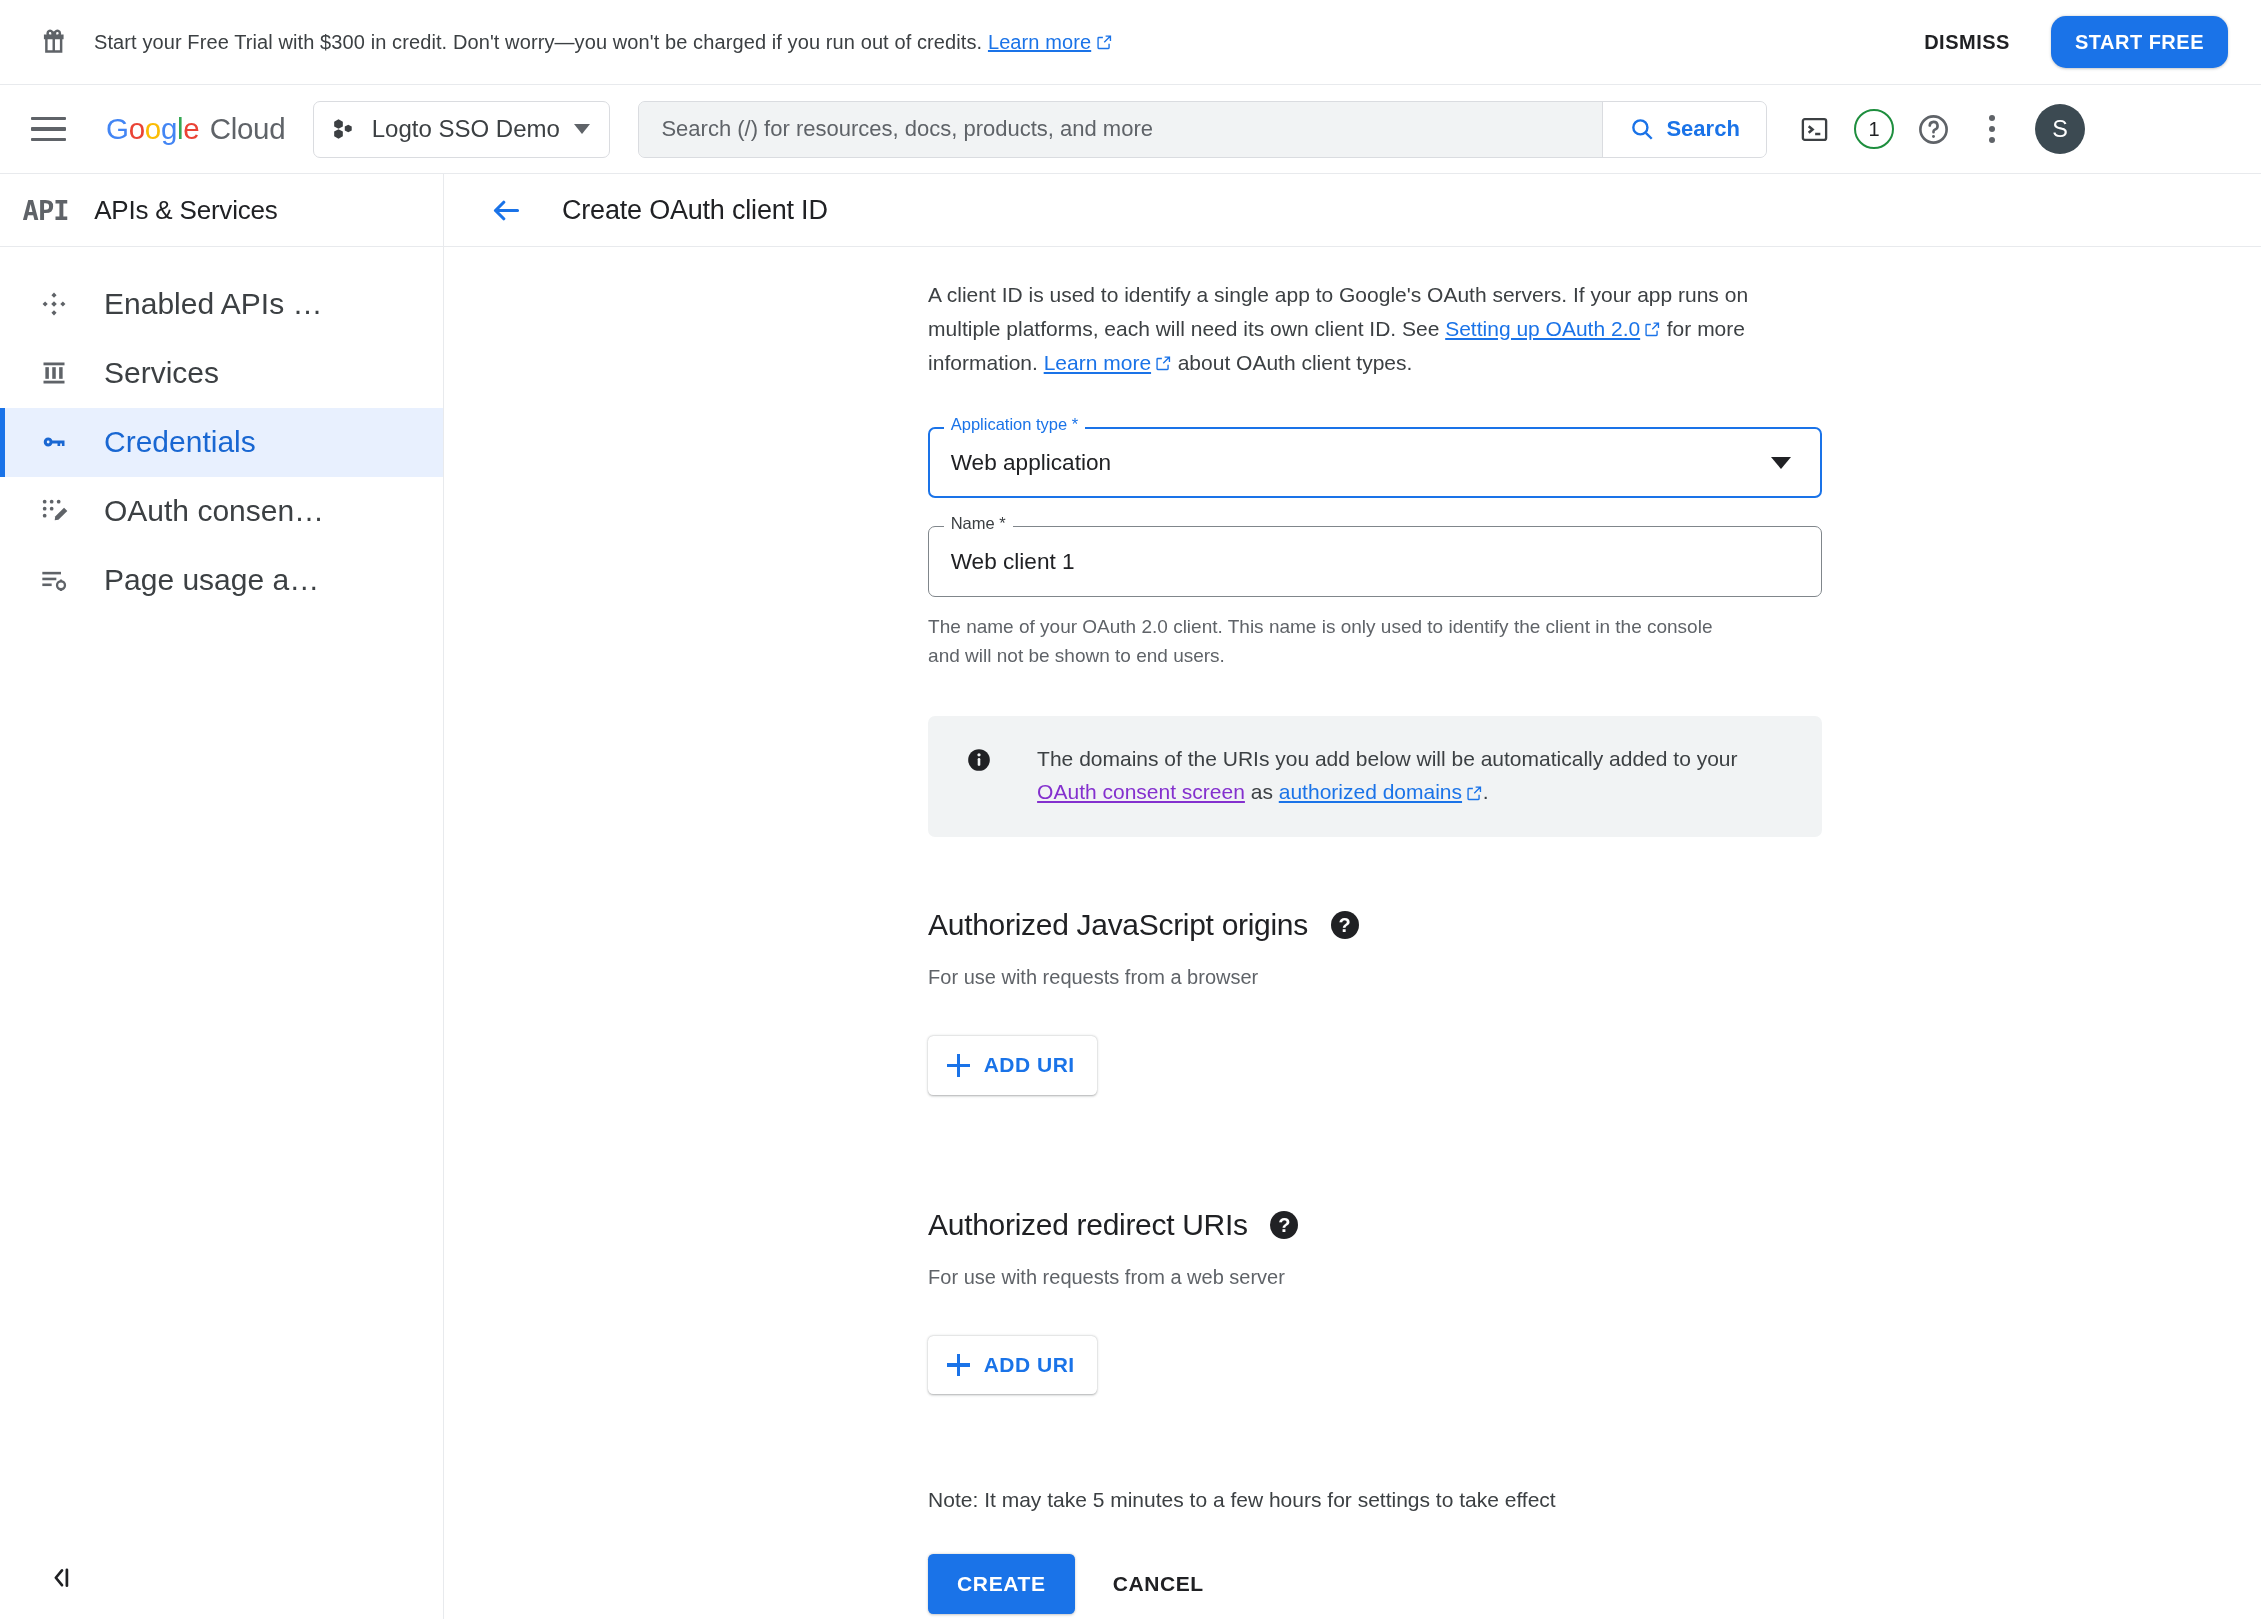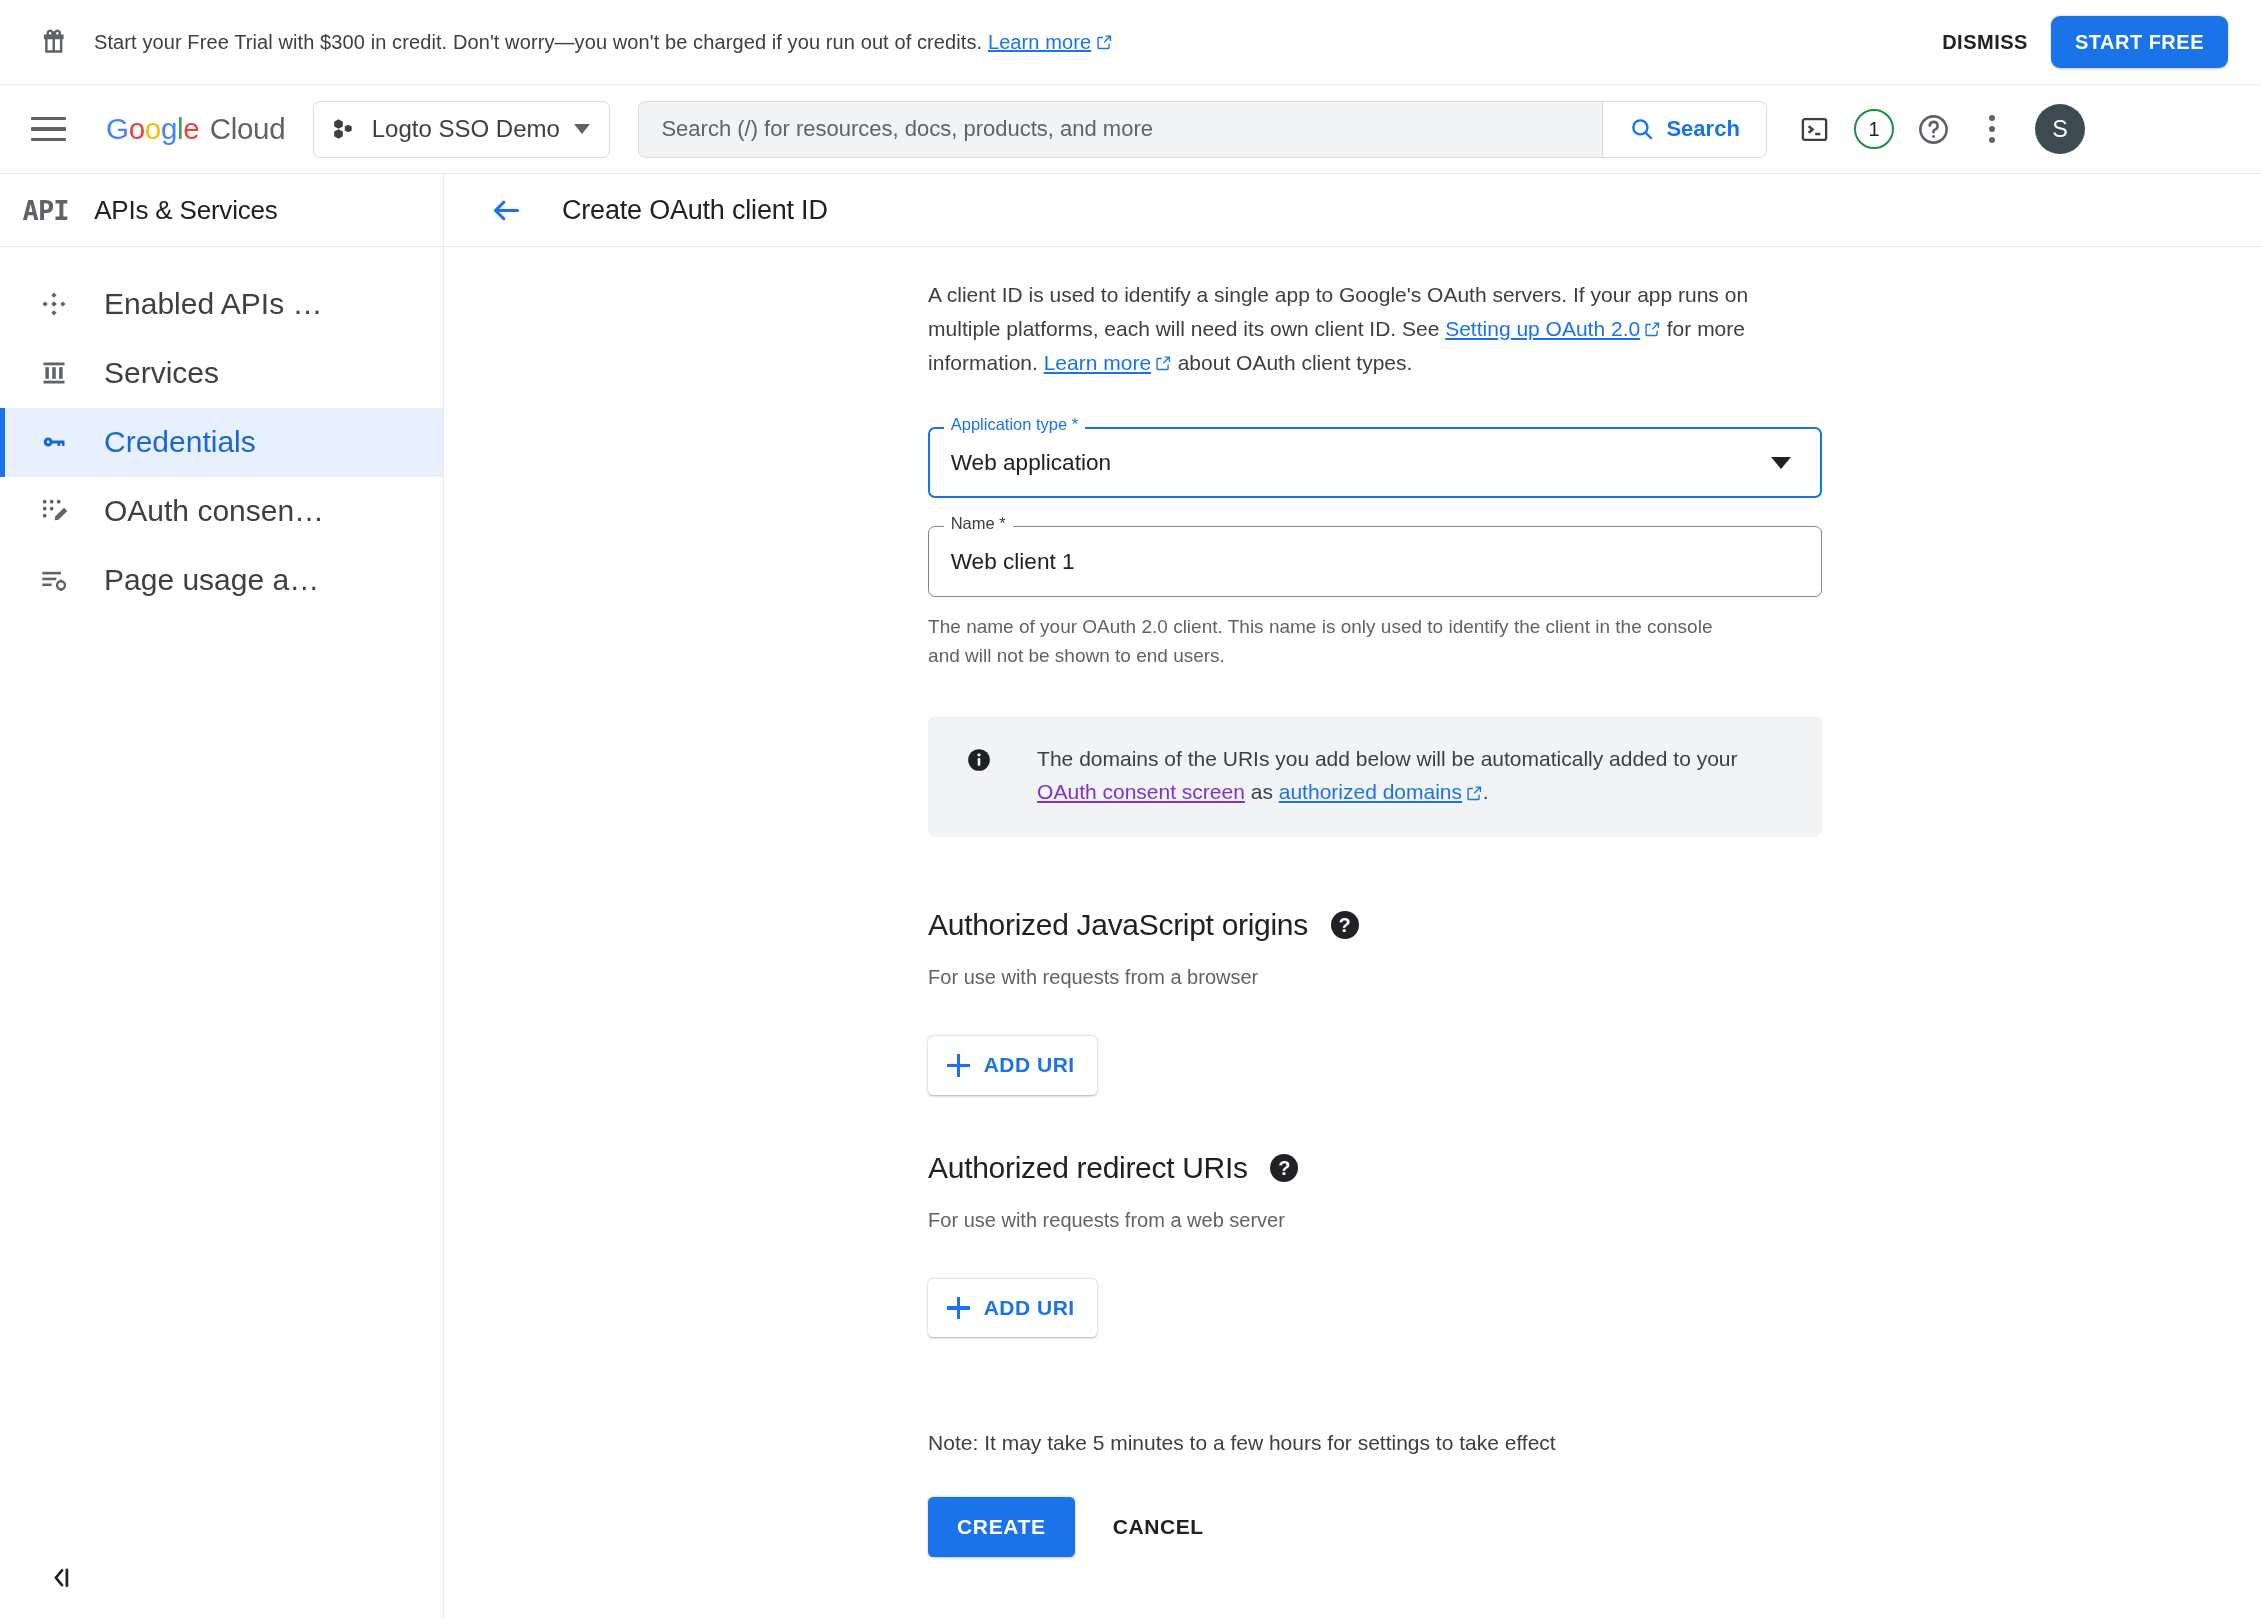--- a/index.html
+++ b/index.html
@@ -48,27 +48,27 @@
     background: none; border: none;
     font-family: inherit;
     font-size: 20px; font-weight: 700;
     letter-spacing: 0.5px;
     color: #202124;
     padding: 12px 19px;
     cursor: pointer;
   }
   #start-free-btn {
     background: #1a73e8;
-    border: none; border-radius: 9px;
+    border: none; border-radius: 15px;
     color: #fff;
     font-family: inherit;
     font-size: 20px; font-weight: 700;
     letter-spacing: 0.5px;
     padding: 14.8px 24px;
-    margin-left: 4px;
+    margin-left: 22px;
     cursor: pointer;
     box-shadow: 0 0.9px 2.6px rgba(60,64,67,.3);
   }
 
   
   #topbar {
     height: 89px;
     display: flex;
     align-items: center;
     padding: 0 24px 0 31px;
@@ -633,21 +633,21 @@
             <span>Authorized JavaScript origins</span>
             <span class="qmark">?</span>
           </div>
           <div class="section-sub">For use with requests from a browser</div>
           <button class="add-uri-btn">
             <span class="plus"></span>
             <span>ADD URI</span>
           </button>
         </div>
 
-        <div style="margin-top:56px;">
+        <div style="margin-top:113px;">
           <div class="section-head">
             <span>Authorized redirect URIs</span>
             <span class="qmark">?</span>
           </div>
           <div class="section-sub">For use with requests from a web server</div>
           <button class="add-uri-btn">
             <span class="plus"></span>
             <span>ADD URI</span>
           </button>
         </div>

